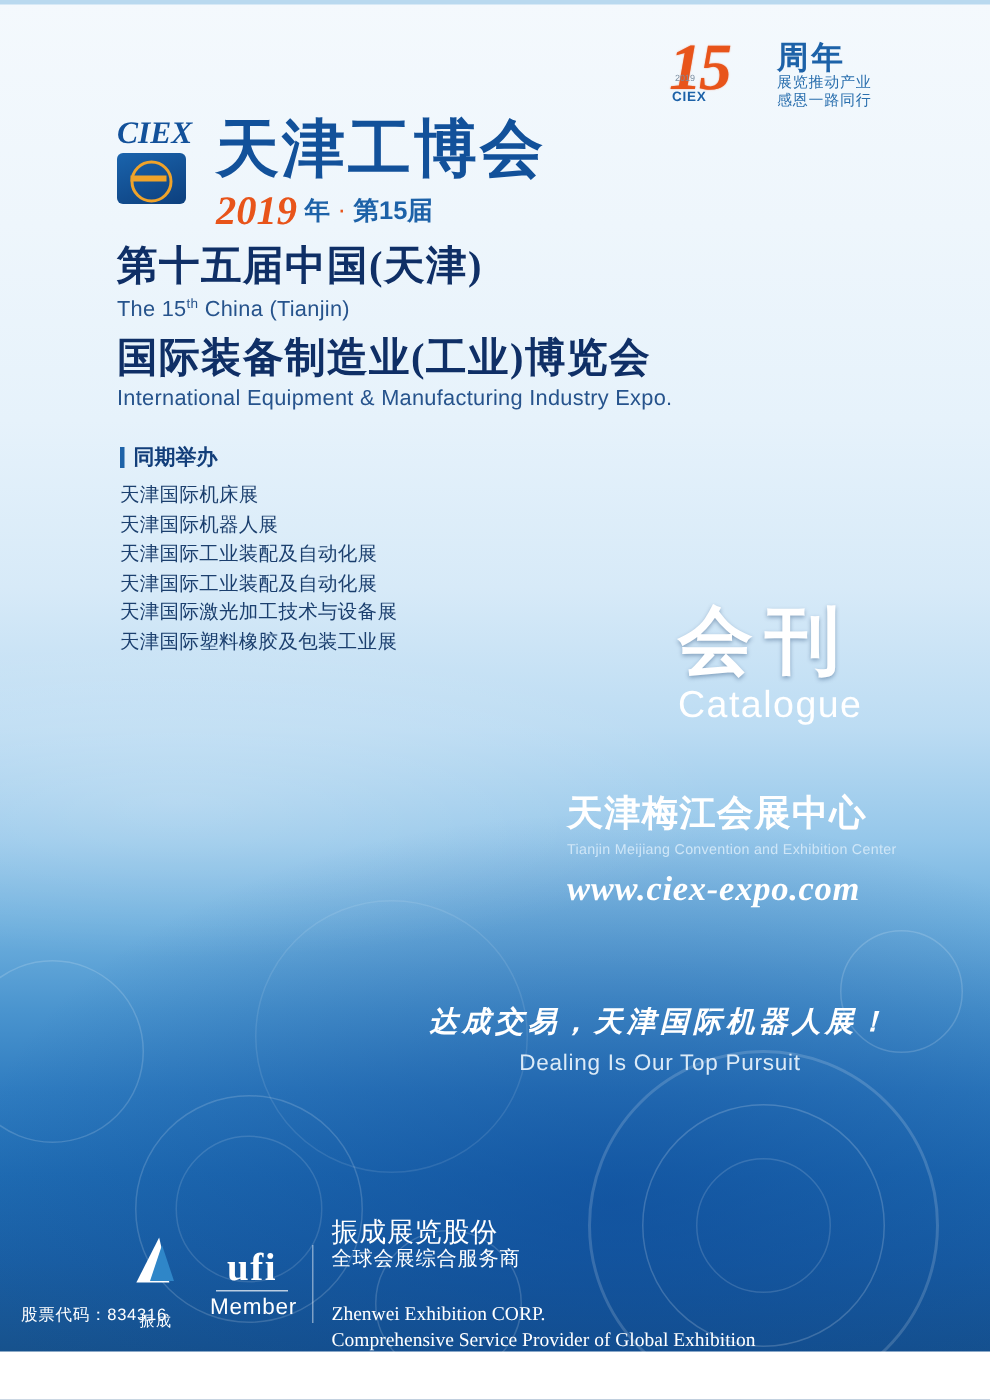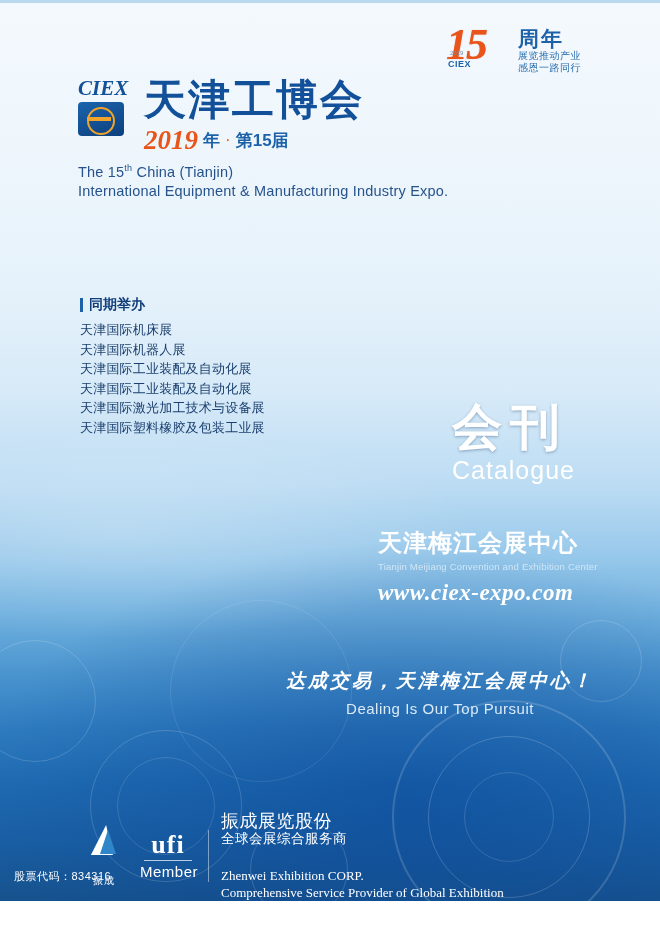--- a/index.html
+++ b/index.html
@@ -283,21 +283,23 @@
       <div class="year">
         <span class="y">2019</span>
         <span class="nian">年</span>
         <span class="dot">·</span>
         <span class="ed">第15届</span>
       </div>
     </div>
   </div>
 
   <div class="headline">
+    <div class="h-cn">第十五届中国(天津)</div>
     <div class="h-en"><span>The 15</span><sup>th</sup><span> China (Tianjin)</span></div>
+    <div class="h-cn2">国际装备制造业(工业)博览会</div>
     <div class="h-en2">International Equipment &amp; Manufacturing Industry Expo.</div>
   </div>
 
   <div class="concurrent">
     <div class="ctitle">
       <span class="bar"></span>
       <span>同期举办</span>
     </div>
     <ul>
       <li>天津国际机床展</li>
@@ -314,21 +316,21 @@
     <div class="en">Catalogue</div>
   </div>
 
   <div class="info">
     <div class="venue">天津梅江会展中心</div>
     <div class="venue-en">Tianjin Meijiang Convention and Exhibition Center</div>
     <div class="url">www.ciex-expo.com</div>
   </div>
 
   <div class="slogan">
-    <div class="cn">达成交易，天津梅江会展中心！</div>
+    <div class="cn">达成交易，天津国际机器人展！</div>
     <div class="en">Dealing Is Our Top Pursuit</div>
   </div>
 
   <div class="footer">
     <div class="zw-logo">
       <div class="mark">
         <span class="s1"></span>
           <span class="s2"></span>
       </div>
       <div class="cn">振成</div>

